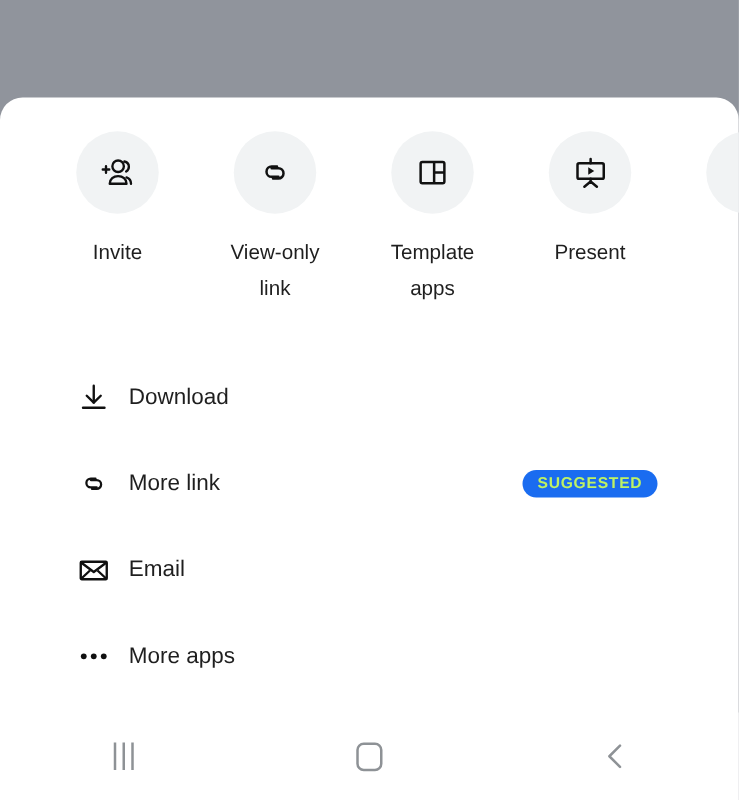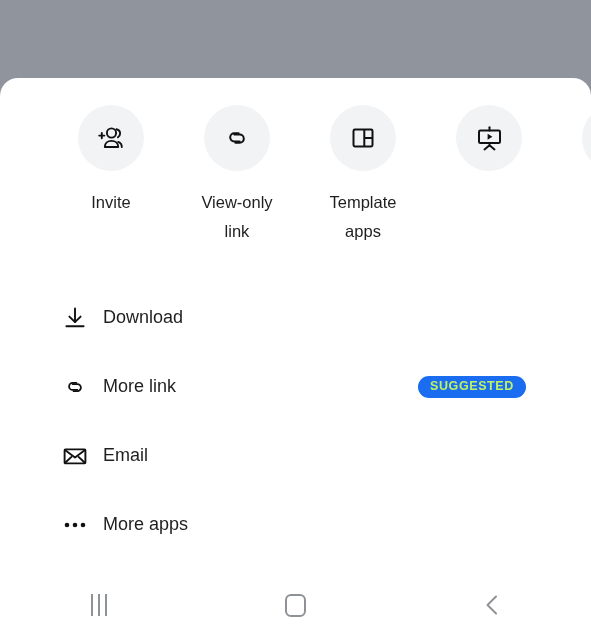--- a/index.html
+++ b/index.html
@@ -37,21 +37,21 @@
 
   
   #shortcut-row {
     position: absolute;
     left: 0;
     top: 27px;            
     width: 591px;
     height: 165px;
     display: flex;
     align-items: flex-start;
-    padding-left: 48px;
+    padding-left: 31px;
   }
   .shortcut {
     width: 126px;
     flex: 0 0 126px;
     display: flex;
     flex-direction: column;
     align-items: center;
     background: transparent;
     border: 0;
     cursor: pointer;
@@ -204,20 +204,21 @@
 
     <div class="shortcut">
       <span class="shortcut-circle">
         <svg width="31" height="31" viewBox="0 0 31 31" fill="none" stroke="#111" stroke-width="2" stroke-linecap="round" stroke-linejoin="round">
           <rect x="5" y="7.6" width="21" height="12.4" rx="1.3"></rect>
           <path d="M15.5 4.2v3.4"></path>
           <path d="M15.5 20v2.2M15.5 22.2l-5 4.2M15.5 22.2l5 4.2"></path>
           <path d="M13.6 10.8l4.8 3-4.8 3z" fill="#111" stroke="none"></path>
         </svg>
       </span>
+      <span class="shortcut-label one-word">Present</span>
     </div>
 
     <div class="shortcut">
       <span class="shortcut-circle">
         
       </span>
 
     </div>
 
   </div>

